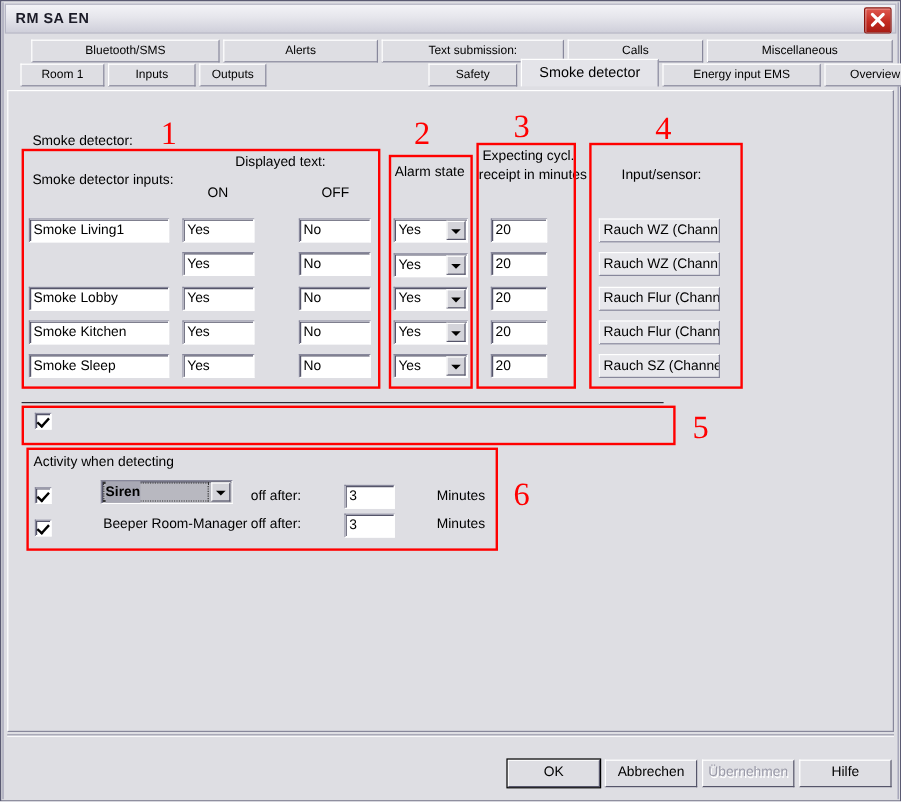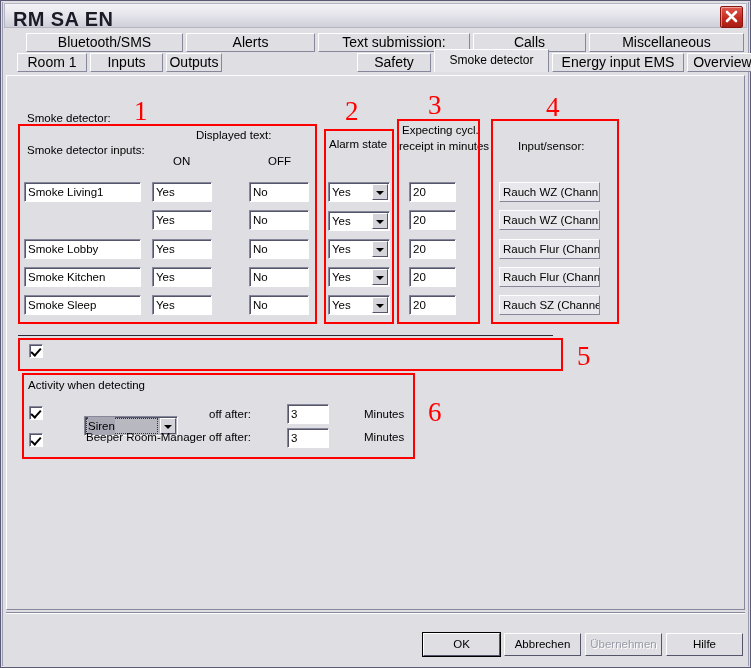--- a/index.html
+++ b/index.html
@@ -36,21 +36,21 @@
     position: absolute;
     left: 4px; top: 3px;
     width: 743px; height: 25px;
     background: linear-gradient(to bottom, #f3f3f7 0%, #e6e6ec 45%, #cfcfda 100%);
     border: 1px solid #b5b5c4;
     box-sizing: border-box;
   }
   .title-text {
     position: absolute;
     left: 8px; top: 4px;
-    font-size: 20px;
+    font-size: 12px;
     font-weight: bold;
     color: #1b1b27;
     letter-spacing: 0.4px;
     white-space: nowrap;
   }
   .close-btn {
     position: absolute;
     right: 3px; top: 2px;
     width: 21px; height: 20px;
     background: linear-gradient(to bottom, #e05a50 0%, #c42b21 55%, #a81c14 100%);
@@ -63,21 +63,21 @@
 
   
   .tabstrip { position:absolute; left:6px; top:33px; width:739px; height:44px; }
   .tab {
     position: absolute;
     box-sizing: border-box;
     background: #dedee3;
     border: 1px solid #ffffff;
     border-right-color: #87879b;
     border-bottom-color: #87879b;
-    font-size: 14px;
+    font-size: 10px;
     color: #000;
     text-align: center;
     line-height: 17px;
     height: 19px;
     cursor: pointer;
     overflow: hidden;
     white-space: nowrap;
   }
   .tab.active {
     background: #e4e4e9;
@@ -354,21 +354,21 @@
   <div class="btnfield" style="left:499px; top:267px; width:101px;">Rauch Flur  (Channe</div>
   <div class="btnfield" style="left:499px; top:295px; width:101px;">Rauch SZ  (Channel</div>
 
   <div class="grpline" style="left:18px; top:335px; width:535px;"></div>
 
   <div class="cbx on" style="left:29px; top:344px;"></div>
 
   <div class="lbl" style="left:28px; top:379px;">Activity when detecting</div>
 
   <div class="cbx on" style="left:29px; top:406px;"></div>
-  <div class="combo sel" style="left:84px; top:416px; width:94px;">
+  <div class="combo sel" style="left:84px; top:400px; width:110px;font-weight:bold;">
     <span class="cinner"></span>
     <span class="cval">Siren</span>
     <span class="carrow"></span>
   </div>
   <div class="lbl" style="left:209px; top:408px;">off after:</div>
   <div class="txt" style="left:287px; top:404px; width:42px;">3</div>
   <div class="lbl" style="left:364px; top:408px;">Minutes</div>
 
   <div class="cbx on" style="left:29px; top:433px;"></div>
   <div class="lbl" style="left:86px; top:431px;">Beeper Room-Manager</div>

